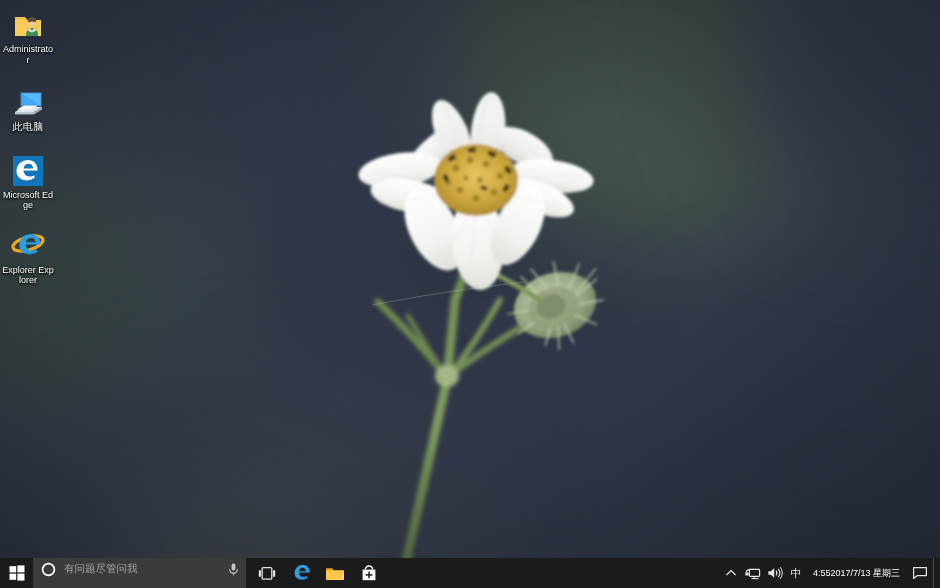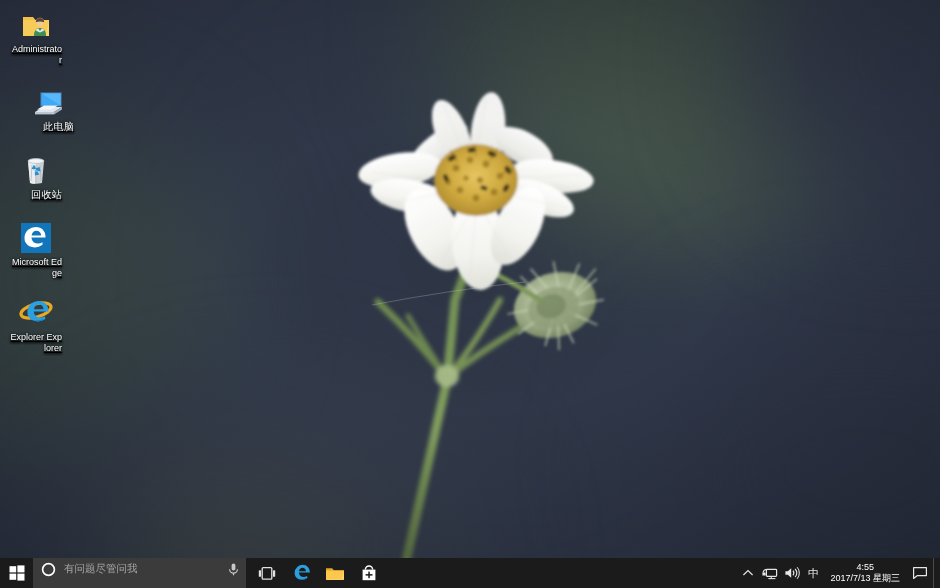--- a/index.html
+++ b/index.html
@@ -85,24 +85,23 @@
   
   #icon-layer {
     position: absolute;
     left: 0; top: 0;
     width: 56px;
   }
   .desk-icon {
     position: relative;
     width: 52px;
     margin: 0 0 0 0;
-    padding: 4px 1px 2px 10px;
-    text-align: right;
-    cursor: default;
-    text-decoration: underline;
+    padding: 4px 1px 2px 2px;
+    text-align: center;
+    cursor: default;
   }
   .desk-icon .glyph {
     display: block;
     height: 34px;
     margin: 0 auto 2px auto;
     position: relative;
     width: 34px;
   }
   .desk-icon .label {
     display: block;
@@ -167,21 +166,21 @@
     cursor: default;
   }
   #ime-icon {
     width: 20px;
     display: flex; align-items: center; justify-content: center;
     color: #e8e8e8;
     font-size: 11px;
   }
   #clock {
     display: flex;
-    flex-direction: column;
+    flex-direction: row;
     align-items: center;
     justify-content: center;
     padding: 0 7px;
     color: #ffffff;
     font-size: 9px;
     line-height: 11px;
     cursor: default;
   }
   #action-center {
     width: 26px;
@@ -363,58 +362,36 @@
             <circle cx="6" cy="5" r="4.2" fill="#f3c79a"></circle>
             <path d="M6 1 a4.2 4.2 0 0 0 -4.2 4.2 q4.2 -1.4 8.4 0 A4.2 4.2 0 0 0 6 1Z" fill="#5a4433"></path>
             <path d="M0 19 q0 -8 6 -8 q6 0 6 8 Z" fill="#3f8f55"></path>
             <path d="M4.2 11.4 L6 14 l1.8 -2.6 q2 .6 2.6 2 L6 15.6 L1.6 13.4 q.6 -1.4 2.6 -2Z" fill="#e8e8e8"></path>
           </g>
         </svg>
       </span>
       <span class="label">Administrator</span>
     </div>
 
-    <div class="desk-icon" style="margin-top:15px;margin-left:12px;">
+    <div class="desk-icon" style="margin-top:15px;">
       <span class="glyph">
         <svg width="34" height="34" viewBox="0 0 34 34">
           <rect x="9" y="6" width="22" height="15" rx="1" fill="#3d5a77"></rect>
           <rect x="10.2" y="7.2" width="19.6" height="12.6" fill="#3fa9f5"></rect>
           <path d="M10.2 7.2 h19.6 v12.6 Z" fill="#6cc6ff" opacity=".55"></path>
           <path d="M4 26 L12 21 h19 l-8 5 Z" fill="#dfe7ee"></path>
           <path d="M4 26 h19 v2.4 H4 Z" fill="#b9c6d2"></path>
           <path d="M23 26 l8 -5 v2.4 l-8 5 Z" fill="#9fb0bf"></path>
           <path d="M6 23.6 L13 19.4 h14 l-7 4.2 Z" fill="#f2f6f9"></path>
         </svg>
       </span>
       <span class="label cjk">此电脑</span>
     </div>
 
 
-    <div class="desk-icon" style="margin-top:15px;">
-      <span class="glyph">
-        <svg width="34" height="34" viewBox="0 0 34 34">
-          <path d="M9 7 h16 l-2 22 q-6 1.6 -12 0 Z" fill="#d9dde0" opacity="0.92"></path>
-          <path d="M9 7 h8 l-1 23 q-3 -0.2 -5 -1 Z" fill="#eceff1" opacity="0.9"></path>
-          <ellipse cx="17" cy="7" rx="8" ry="2.4" fill="#f2f4f6"></ellipse>
-          <ellipse cx="17" cy="7" rx="8" ry="2.4" fill="none" stroke="#b7bfc5" stroke-width=".8"></ellipse>
-          <g stroke="#b2bac0" stroke-width="1" fill="none" opacity=".8">
-            <path d="M13 11 l-1 16"></path>
-              <path d="M17 11 v17"></path>
-              <path d="M21 11 l1 16"></path>
-          </g>
-          <g transform="translate(17,17)">
-            <path d="M-4.4 -2.2 l2.4 -4 l2.2 3.6 l-2 1.2 Z" fill="#2d8ccd"></path>
-            <path d="M4.6 0.4 l-1 -4.4 l-4 1.2 l1 2.2 Z" fill="#2d8ccd"></path>
-            <path d="M-1 4.6 l4.4 -1 l-2.4 -3.6 l-2.2 1.2 Z" fill="#2d8ccd"></path>
-            <circle cx="0" cy="0" r="1.3" fill="#5fb3e8"></circle>
-          </g>
-        </svg>
-      </span>
-      <span class="label cjk">回收站</span>
-    </div>
 
     <div class="desk-icon" style="margin-top:15px;">
       <span class="glyph">
         <svg width="34" height="34" viewBox="0 0 34 34">
           <rect x="2" y="2" width="30" height="30" fill="#1175bb"></rect>
           <path d="M23.5 23.8 q-3.4 2.6 -7.6 2.6 q-6.4 0 -9.2 -4.6 q-1.2 -2 -1.2 -4.6 q0 -5.2 3.6 -8.4 q3.2 -2.8 7.6 -2.8 q4.6 0 7.2 2.8 q2.6 2.8 2.6 6.6 v1.2 H12.4 q0.2 3 2.2 4.6 q1.8 1.4 4.4 1.4 q2.6 0 4.5 -1.4 Z M12.6 14.4 h9.6 q-0.2 -2.2 -1.5 -3.4 q-1.3 -1.2 -3.3 -1.2 q-1.9 0 -3.2 1.2 q-1.3 1.2 -1.6 3.4 Z" fill="#ffffff"></path>
         </svg>
       </span>
       <span class="label">Microsoft Edge</span>
     </div>

